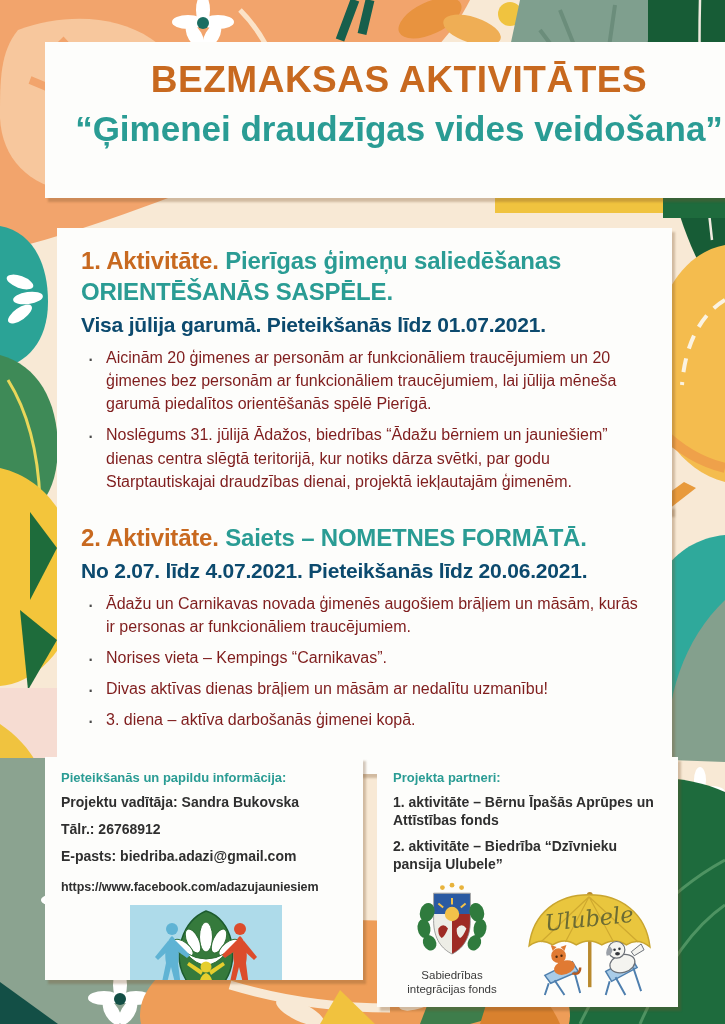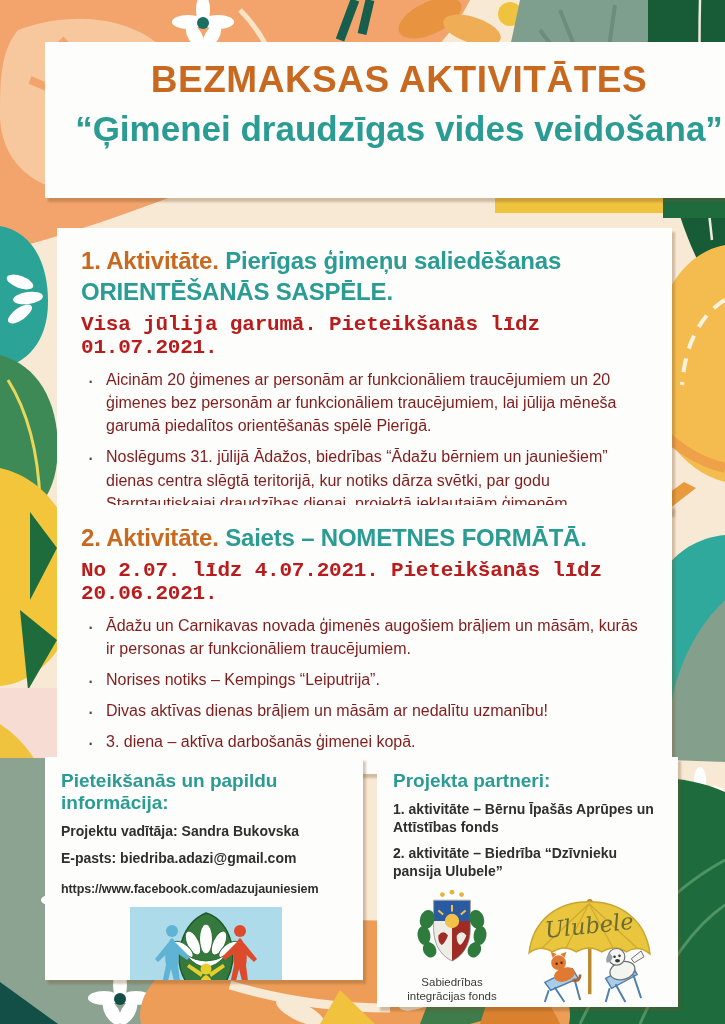--- a/index.html
+++ b/index.html
@@ -14,29 +14,29 @@
   .poster-title { color: #C8691F; font-size: 37px; font-weight: 800; letter-spacing: .5px; }
   .poster-subtitle { color: #2A9C94; font-size: 35px; font-weight: 800; line-height: 1.12; margin-top: 8px; }
 
   
   .activity-card { left: 57px; width: 615px; padding: 17px 24px 12px 24px; overflow: hidden; }
   .activity-1 { top: 210px; height: 285px; margin-top: 18px; }
   .activity-2 { top: 505px; height: 269px; }
   .activity-title { font-size: 24px; font-weight: 800; line-height: 1.3; letter-spacing: -0.2px; }
   .activity-title .num { color: #C8691F; }
   .activity-title .rest { color: #2A9C94; }
-  .activity-dates { color: #b91c1c; font-size: 21px; font-weight: 800; margin-top: 6px; letter-spacing: -0.2px; font-family: Liberation Mono, monospace; }
+  .activity-dates { color: #0c4a6e; font-size: 21px; font-weight: 800; margin-top: 6px; letter-spacing: -0.2px; }
   .bullets { list-style: none; margin-top: 9px; }
   .bullets li { position: relative; padding-left: 25px; font-size: 16px; line-height: 1.44; color: #7f1d1d; margin-top: 8px; }
   .bullets li::before { content: "\00B7"; position: absolute; left: 6px; top: -3px; font-size: 22px; color: #4A4A4A; }
 
   
   .contact-card { left: 45px; top: 757px; width: 318px; height: 223px; padding: 13px 13px 10px 16px; overflow: hidden; }
   .partners-card { left: 377px; top: 757px; width: 301px; height: 250px; padding: 13px 14px 10px 16px; overflow: hidden; }
-  .footer-heading { color: #2A9C94; font-size: 19px; font-weight: 800; margin-bottom: 9px; }
+  .footer-heading { color: #2A9C94; font-size: 13px; font-weight: 800; margin-bottom: 9px; }
   .contact-line { color: #2F2F2F; font-size: 14px; font-weight: 700; margin-bottom: 11px; white-space: nowrap; }
   .contact-line.url { font-size: 12.5px; letter-spacing: -0.1px; margin-top: 16px; }
   .partner-item { color: #2F2F2F; font-size: 14px; font-weight: 700; line-height: 1.25; margin-bottom: 9px; }
 
   .adazu-logo-wrap { display: block; margin: 2px auto 0 auto; width: 152px; }
   .partner-logos { display: flex; align-items: flex-end; gap: 10px; margin-top: 2px; }
   .sif-block { width: 118px; text-align: center; }
   .sif-caption { font-size: 11.5px; color: #3A3A3A; line-height: 1.2; margin-top: 3px; }
 </style>
 </head>
@@ -157,29 +157,30 @@
       <li>Aicinām 20 ģimenes ar personām ar funkcionāliem traucējumiem un 20 ģimenes bez personām ar funkcionāliem traucējumiem, lai jūlija mēneša garumā piedalītos orientēšanās spēlē Pierīgā.</li>
       <li>Noslēgums 31. jūlijā Ādažos, biedrības “Ādažu bērniem un jauniešiem” dienas centra slēgtā teritorijā, kur notiks dārza svētki, par godu Starptautiskajai draudzības dienai, projektā iekļautajām ģimenēm.</li>
     </ul>
   </section>
 
   <section class="card activity-card activity-2">
     <h3 class="activity-title"><span class="num">2. Aktivitāte.</span> <span class="rest">Saiets – NOMETNES FORMĀTĀ.</span></h3>
     <div class="activity-dates">No 2.07. līdz 4.07.2021. Pieteikšanās līdz 20.06.2021.</div>
     <ul class="bullets">
       <li>Ādažu un Carnikavas novada ģimenēs augošiem brāļiem un māsām, kurās ir personas ar funkcionāliem traucējumiem.</li>
-      <li>Norises notiks – Kempings “Leiputrija”.</li>
+      <li>Norises vieta – Kempings “Carnikavas”.</li>
       <li>Divas aktīvas dienas brāļiem un māsām ar nedalītu uzmanību!</li>
       <li>3. diena – aktīva darbošanās ģimenei kopā.</li>
     </ul>
   </section>
 
   <section class="card contact-card">
     <div class="footer-heading">Pieteikšanās un papildu informācija:</div>
     <div class="contact-line">Projektu vadītāja: Sandra Bukovska</div>
+    <div class="contact-line">Tālr.: 26768912</div>
     <div class="contact-line">E-pasts: biedriba.adazi@gmail.com</div>
     <div class="contact-line url">https://www.facebook.com/adazujauniesiem</div>
     <span class="adazu-logo-wrap">
       <svg width="152" height="106" viewBox="0 0 152 106">
         <rect width="152" height="106" fill="#AEDBEA"></rect>
 
         <path d="M76 6 C103 14 110 54 95 76 C85 90 64 90 55 73 C42 50 52 16 76 6 Z" fill="#357A3C" stroke="#1C5B2E" stroke-width="1.5"></path>
 
         <g fill="#FFFFFF" stroke="#2F6F35" stroke-width="1">
           <ellipse cx="76" cy="32" rx="6.5" ry="15"></ellipse>

